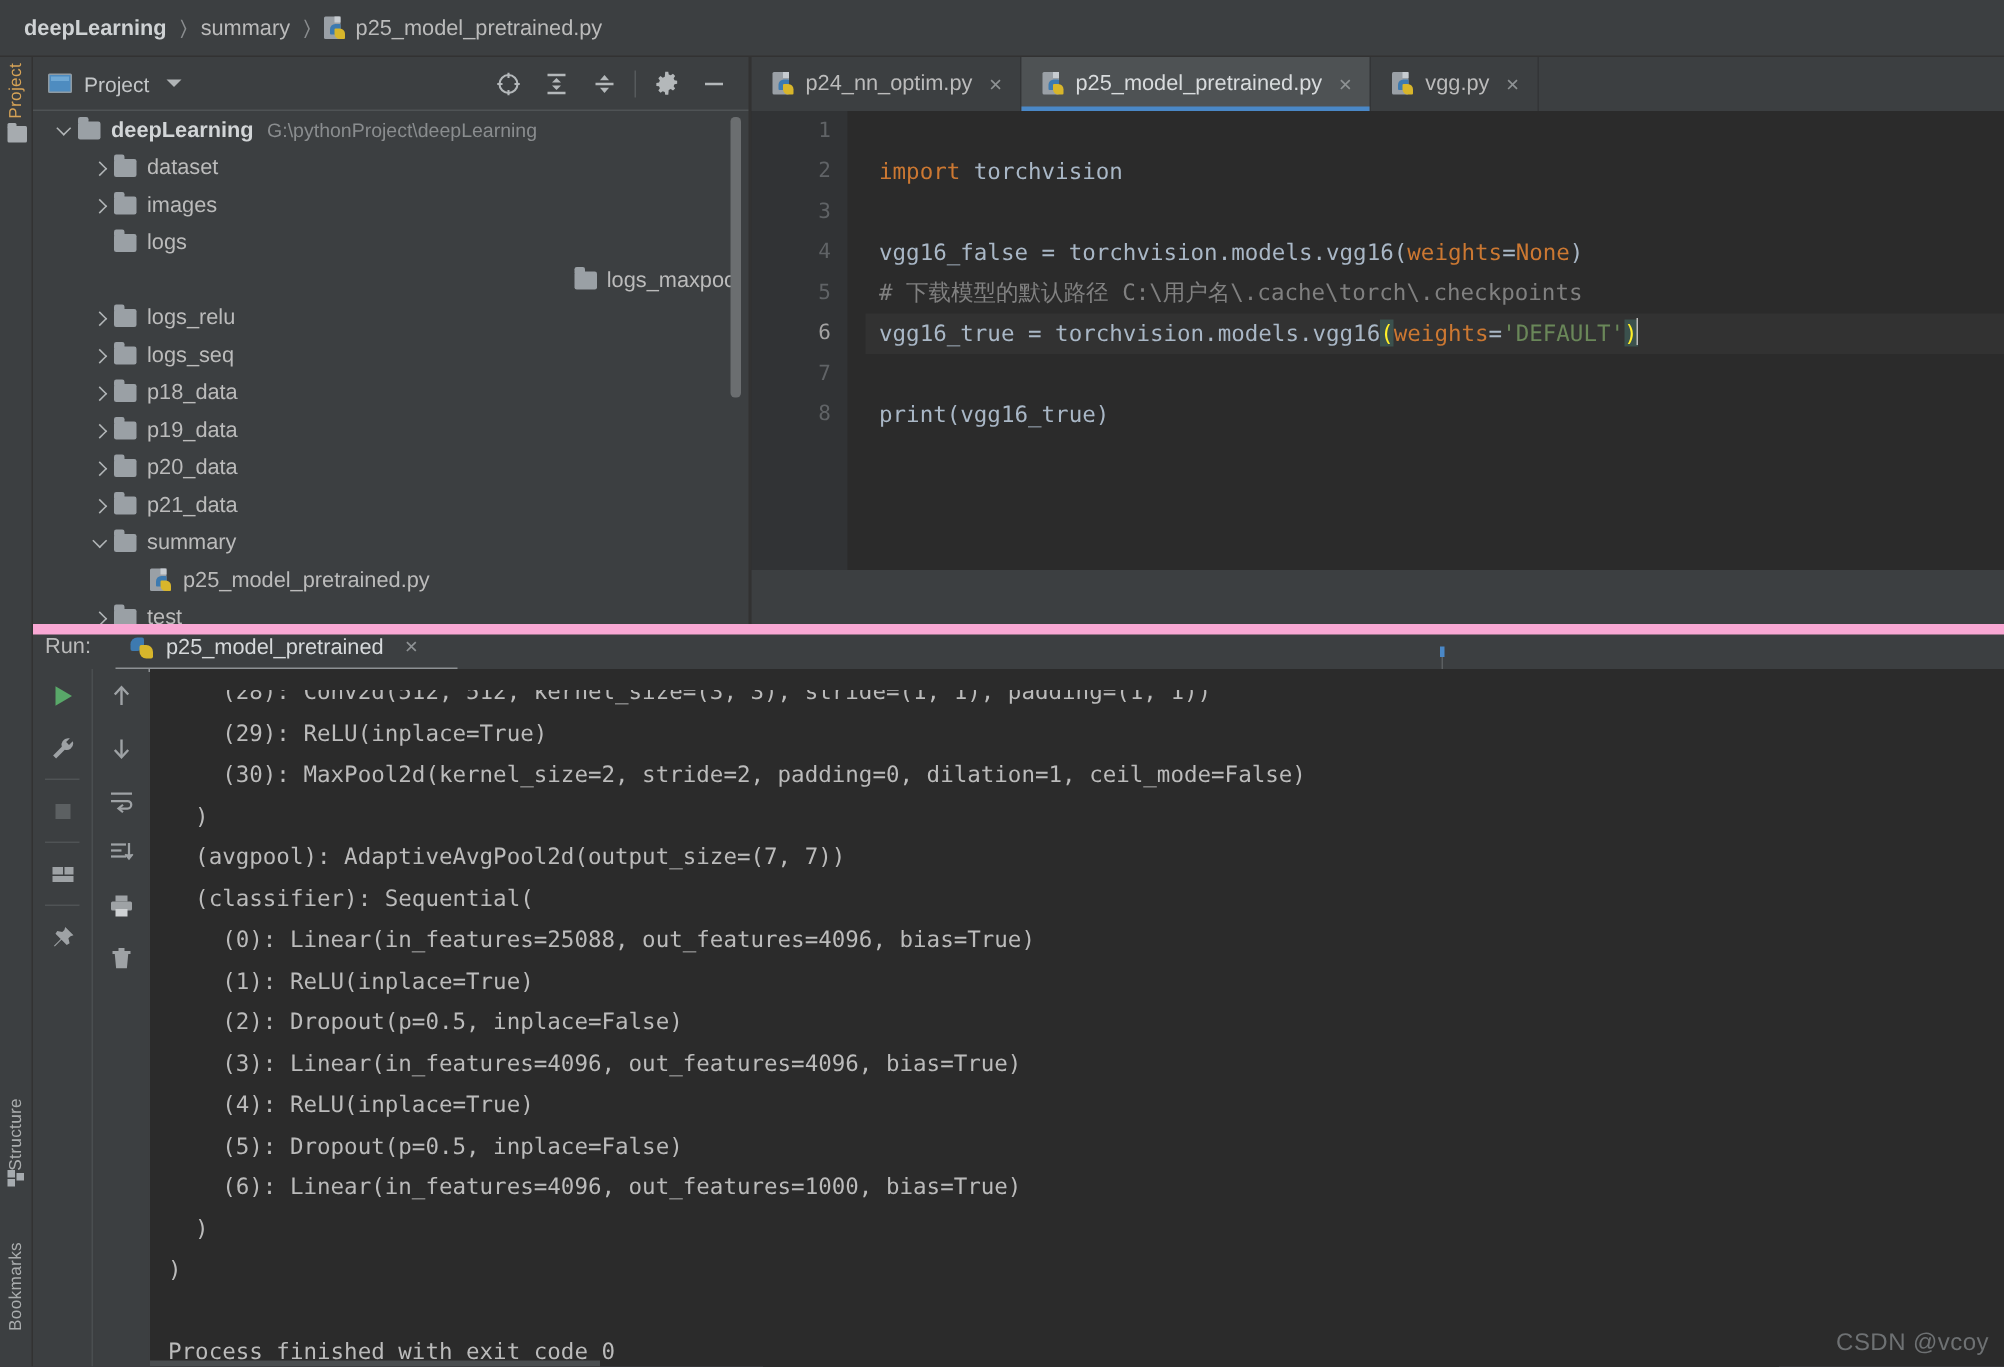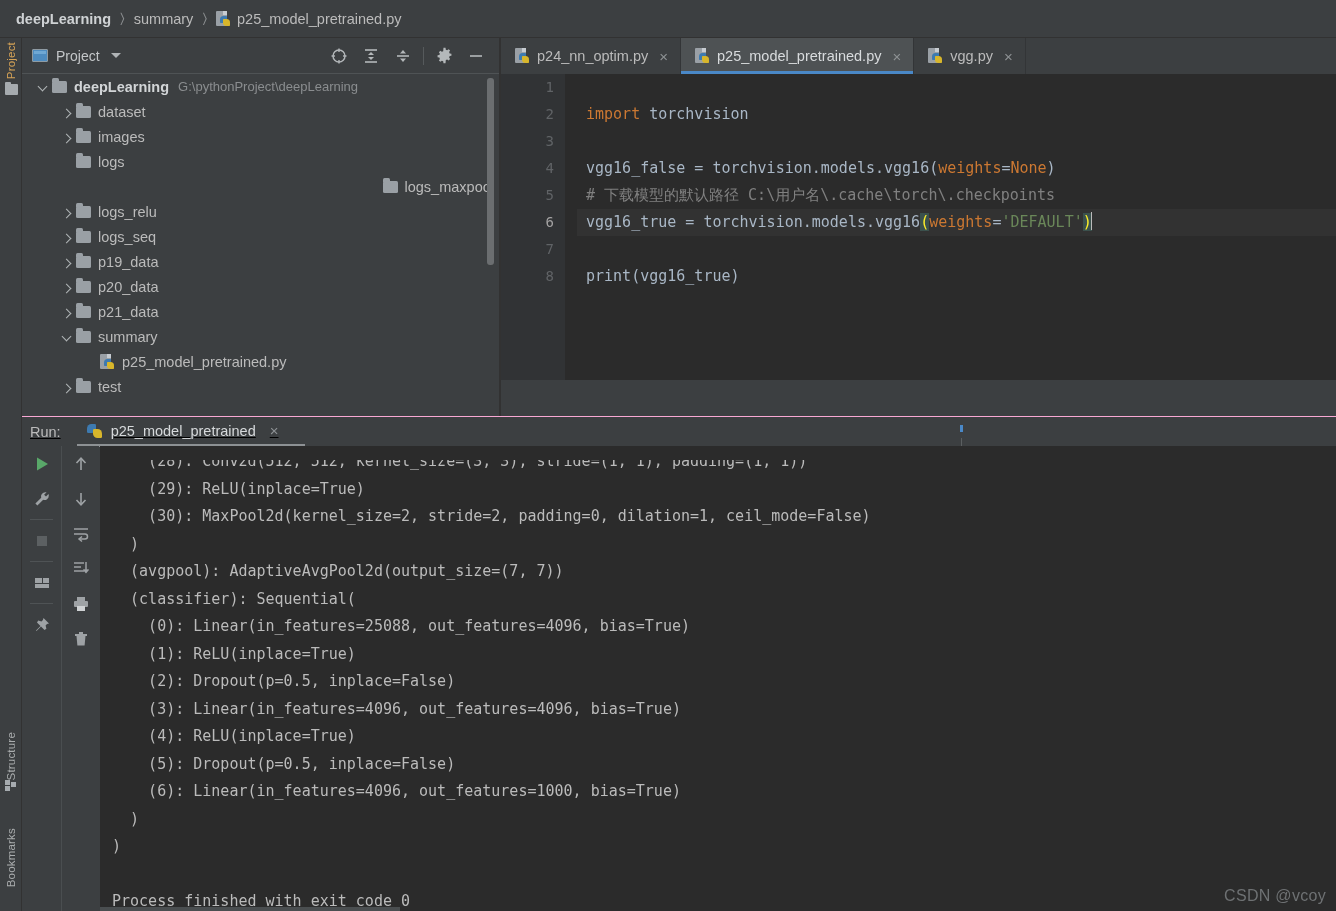--- a/index.html
+++ b/index.html
@@ -188,22 +188,22 @@
     position: absolute; left: 0; top: 342px; width: 835px; height: 36px;
     background: #3c3f41;
   }
 
   
   #run-panel {
     position: absolute; left: 22px; top: 416px; width: 1314px; height: 495px;
     background: #3c3f41;
   }
   #run-header {
-    position: relative; height: 30px; display: flex; align-items: center;
-    padding-left: 8px; border-top: 1px solid #f9a8d4; text-decoration: underline;
+    position: relative; height: 30px; display: flex; align-items: flex-start;
+    padding-left: 8px; border-top: 7px solid #f9a8d4;
   }
   #run-label { font-size: 14.5px; color: #bbbbbb; margin-right: 26px; }
   #run-config {
     display: flex; align-items: center; gap: 8px; font-size: 14.5px; color: #d6d9db;
     position: relative; padding-bottom: 2px;
   }
   #run-config::after{
     content:""; position:absolute; left:-10px; right:-26px; bottom:-6px; height:3px;
     background:#8d9194;
   }
@@ -365,20 +365,25 @@
         </div>
         <div class="tree-row" style="padding-left: 34px;">
           <span class="tw"><i class="arrow right"></i></span>
           <span class="folder"></span>
           <span class="tree-label">logs_relu</span>
         </div>
         <div class="tree-row" style="padding-left: 34px;">
           <span class="tw"><i class="arrow right"></i></span>
           <span class="folder"></span>
           <span class="tree-label">logs_seq</span>
+        </div>
+        <div class="tree-row" style="padding-left: 34px;">
+          <span class="tw"><i class="arrow right"></i></span>
+          <span class="folder"></span>
+          <span class="tree-label">p18_data</span>
         </div>
         <div class="tree-row" style="padding-left: 34px;">
           <span class="tw"><i class="arrow right"></i></span>
           <span class="folder"></span>
           <span class="tree-label">p19_data</span>
         </div>
         <div class="tree-row" style="padding-left: 34px;">
           <span class="tw"><i class="arrow right"></i></span>
           <span class="folder"></span>
           <span class="tree-label">p20_data</span>

